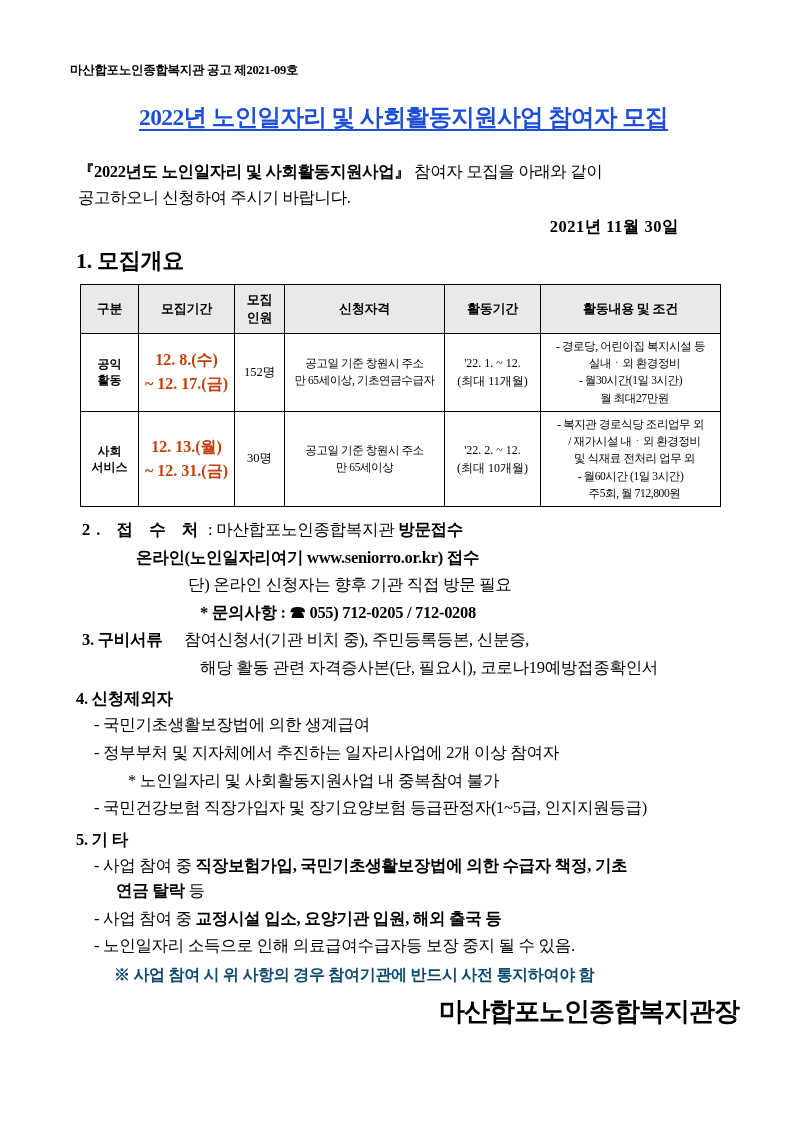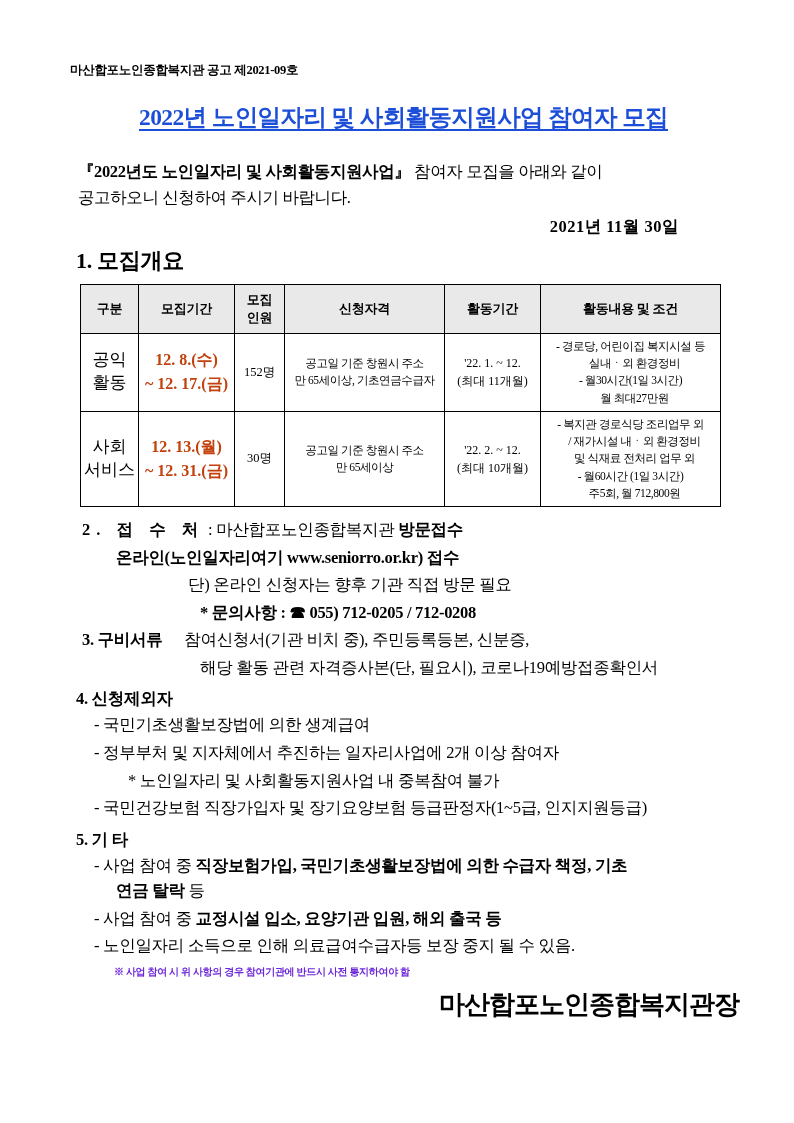--- a/index.html
+++ b/index.html
@@ -82,22 +82,22 @@
     letter-spacing: -0.3px;
   }
   .col-gubun { width: 58px; }
   .col-period { width: 96px; }
   .col-count { width: 50px; }
   .col-qual { width: 160px; }
   .col-act { width: 96px; }
   .col-detail { width: 180px; }
 
   td.gubun {
-    font-size: 17px;
-    font-weight: normal;
+    font-size: 12px;
+    font-weight: bold;
     line-height: 1.35;
   }
   td.period {
     font-size: 16px;
     color: #c2410c;
     font-weight: bold;
     line-height: 1.5;
   }
   td.count {
     font-size: 12.5px;
@@ -125,35 +125,35 @@
     font-size: 16.5px;
     letter-spacing: -0.3px;
     line-height: 1.55;
     margin: 2px 0;
   }
   .item-num {
     font-weight: bold;
   }
   .b { font-weight: bold; }
   .indent1 { margin-left: 14px; }
-  .indent3 { margin-left: 48px; }
+  .indent3 { margin-left: 68px; }
   .indent4 { margin-left: 120px; }
   .indent-dash { margin-left: 26px; }
   .indent-star { margin-left: 60px; }
   .sec-title {
     font-size: 16.5px;
     font-weight: bold;
     letter-spacing: -0.3px;
     margin: 8px 0 2px 8px;
   }
   .wide-sp { letter-spacing: 6px; }
   .notice {
-    color: #6d28d9;
-    font-weight: bold;
-    font-size: 10px;
+    color: #0c4a6e;
+    font-weight: bold;
+    font-size: 16px;
     margin: 6px 0 2px 46px;
     letter-spacing: -0.3px;
   }
   .footer-org {
     text-align: right;
     font-size: 26px;
     font-weight: bold;
     letter-spacing: -1px;
     margin: 8px 0 4px 0;
   }

